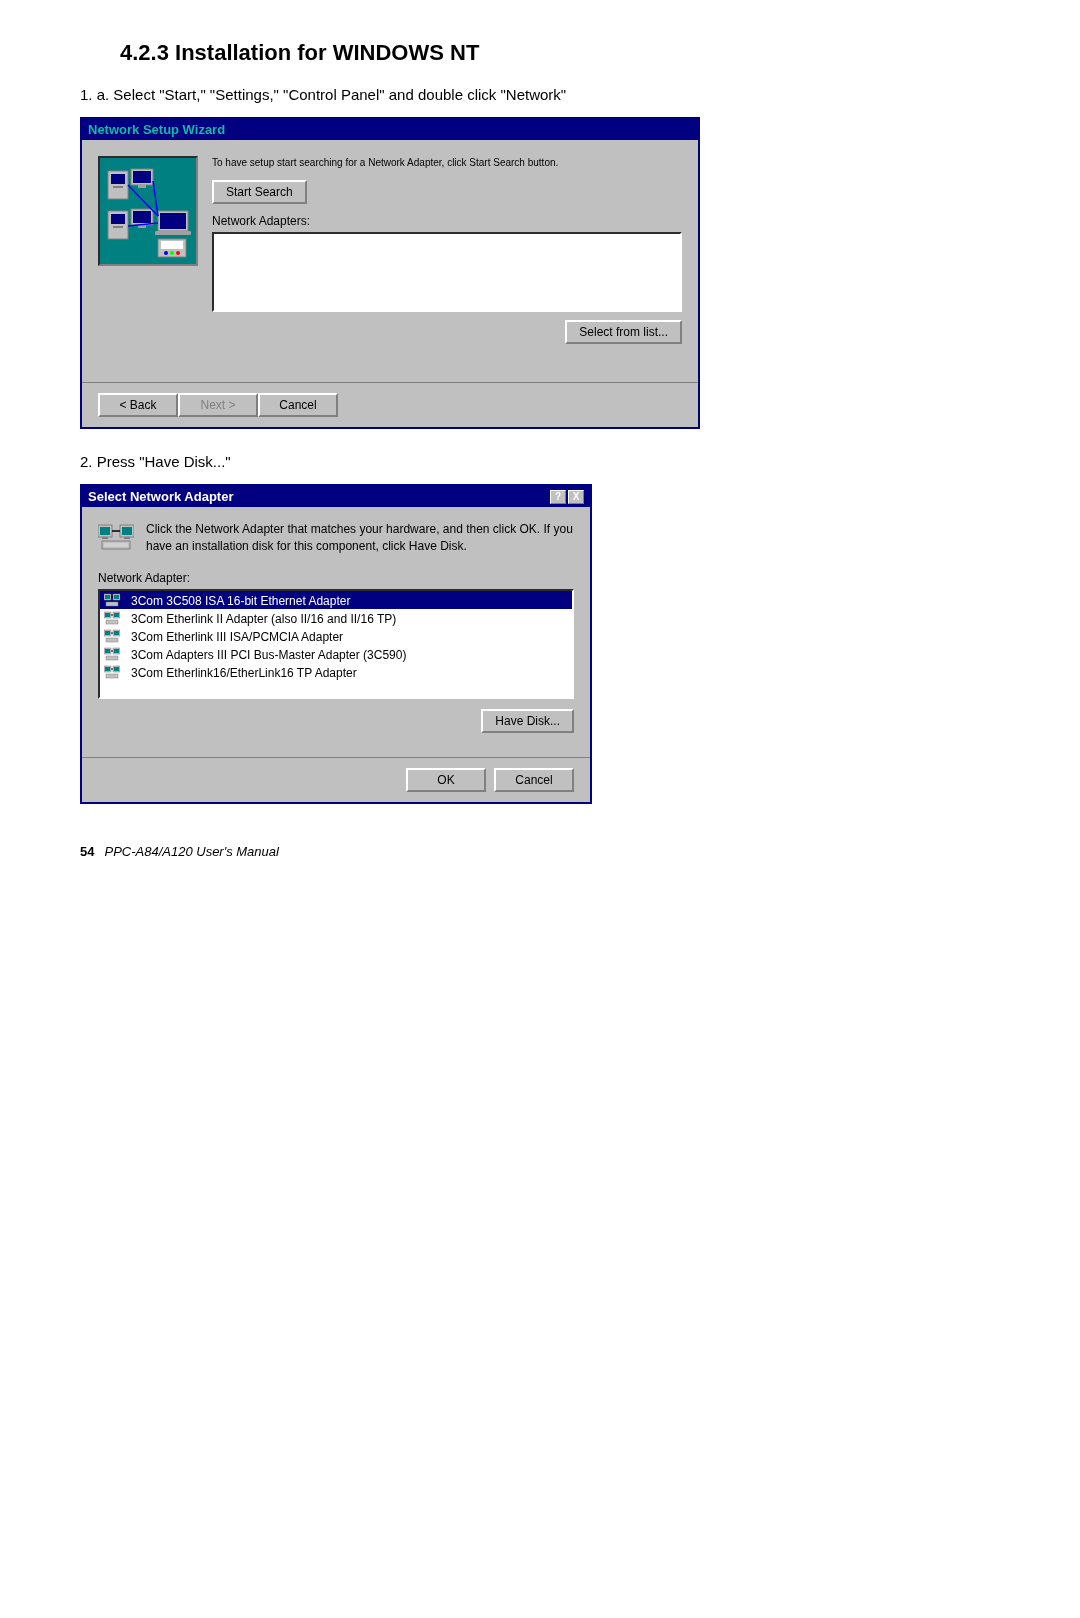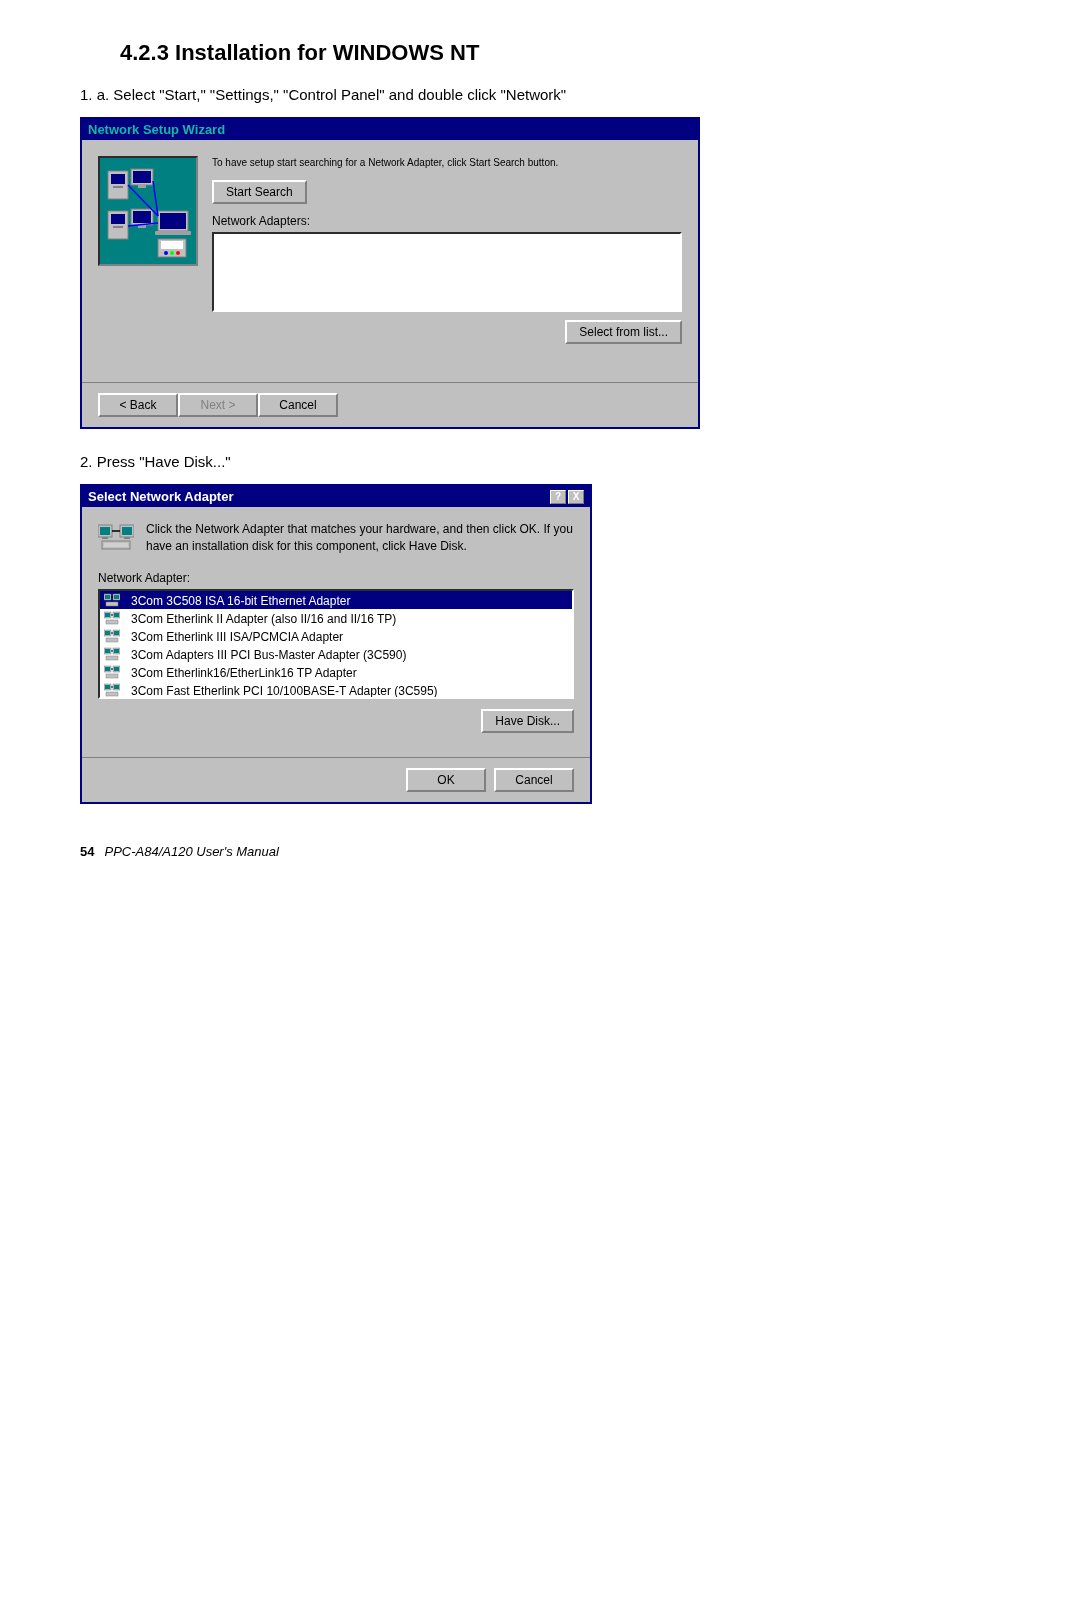--- a/index.html
+++ b/index.html
@@ -415,31 +415,20 @@
           <svg class="list-item-icon" viewBox="0 0 16 16" width="16" height="16">
       <rect x="0" y="2" width="7" height="6" fill="#c0c0c0" stroke="#808080" stroke-width="0.5"></rect>
       <rect x="1" y="3" width="5" height="4" fill="#008080"></rect>
       <rect x="9" y="2" width="7" height="6" fill="#c0c0c0" stroke="#808080" stroke-width="0.5"></rect>
       <rect x="10" y="3" width="5" height="4" fill="#008080"></rect>
       <line x1="7" y1="5" x2="9" y2="5" stroke="#000" stroke-width="1"></line>
       <rect x="2" y="10" width="12" height="4" fill="#c0c0c0" stroke="#808080" stroke-width="0.5"></rect>
     </svg>
           <span>3Com Etherlink16/EtherLink16 TP Adapter</span>
         </div>
-        <div class="list-item">
-          <svg class="list-item-icon" viewBox="0 0 16 16" width="16" height="16">
-      <rect x="0" y="2" width="7" height="6" fill="#c0c0c0" stroke="#808080" stroke-width="0.5"></rect>
-      <rect x="1" y="3" width="5" height="4" fill="#008080"></rect>
-      <rect x="9" y="2" width="7" height="6" fill="#c0c0c0" stroke="#808080" stroke-width="0.5"></rect>
-      <rect x="10" y="3" width="5" height="4" fill="#008080"></rect>
-      <line x1="7" y1="5" x2="9" y2="5" stroke="#000" stroke-width="1"></line>
-      <rect x="2" y="10" width="12" height="4" fill="#c0c0c0" stroke="#808080" stroke-width="0.5"></rect>
-    </svg>
-          <span>3Com Fast Etherlink PCI 10/100BASE-T Adapter (3C595)</span>
-        </div>
       </div>
 
     <div class="dialog2-right-row">
       <button class="win-button">Have Disk...</button>
     </div>
   </div>
   <div class="dialog2-footer">
     <button class="win-button">OK</button>
     <button class="win-button">Cancel</button>
   </div>

